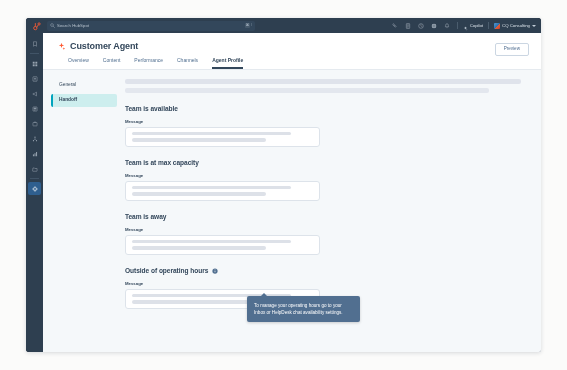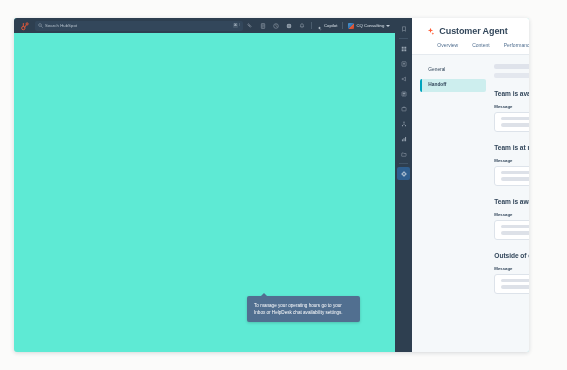--- a/index.html
+++ b/index.html
@@ -11,27 +11,28 @@
   }
   .page {
     position: relative;
     width: 567px; height: 370px;
     background: #fbfbfa;
   }
 
   
   .window {
     position: absolute;
-    left: 14px; top: 18px;
+    left: 26px; top: 18px;
     width: 515px; height: 334px;
-    background: #5eead4;
+    background: #0f172a;
     border-radius: 3px;
     box-shadow: 0 1px 4px rgba(20,30,50,0.16);
     overflow: hidden;
     display: flex;
+    flex-direction: column;
   }
 
   
   .topbar {
     height: 15px;
     background: #2e3f50;
     display: flex;
     align-items: center;
     flex: 0 0 auto;
     padding-left: 2px;

